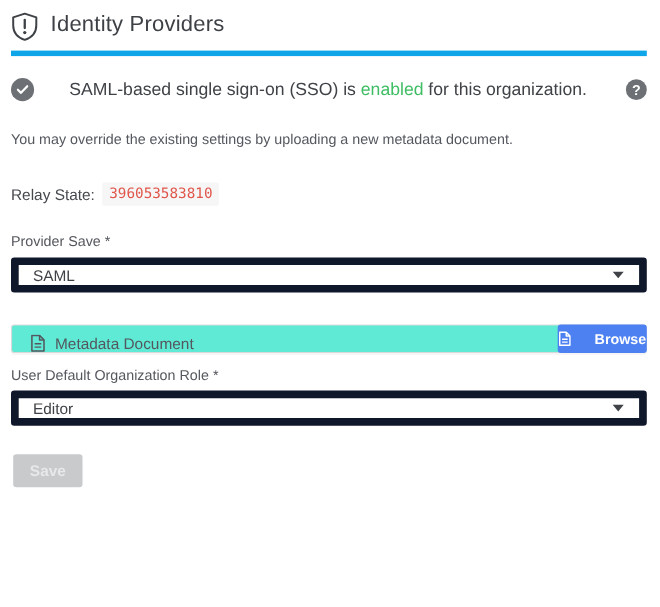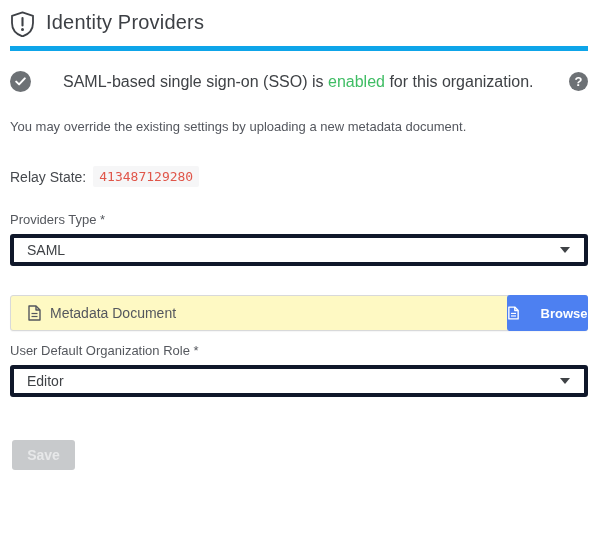--- a/index.html
+++ b/index.html
@@ -35,41 +35,41 @@
   .description{margin-top:27px;font-size:13px;color:#54575e;line-height:15px;}
 
   
   .relay-row{margin-top:32px;display:flex;align-items:center;font-size:14px;color:#46494e;height:21px;}
   .relay-value{margin-left:7px;font-family:"DejaVu Sans Mono",monospace;font-size:13px;
     color:var(--relay-red);background:#f6f6f7;padding:3px 6px;border-radius:2px;}
 
   
   .field{margin-top:25px;}
   .field-label{font-size:13px;color:#55585e;margin-bottom:7px;}
-  .select-box{height:32px;border:4px solid #0f172a;border-radius:3px;background:#fff;
+  .select-box{height:32px;border:7px solid #0f172a;border-radius:3px;background:#fff;
     display:flex;align-items:center;justify-content:space-between;padding:0 13px;
     font-size:14px;color:#3f4246;cursor:pointer;}
   .caret{width:0;height:0;border-left:5px solid transparent;border-right:5px solid transparent;
     border-top:6px solid #3f4246;margin-right:1px;}
 
   
-  .file-row{margin-top:29px;position:relative;height:36px;border:1px solid #d8d9da;border-radius:3px;
-    background:#fef9c3;display:flex;align-items:center;box-shadow:0 1px 1px rgba(0,0,0,0.04);cursor:pointer;}
+  .file-row{margin-top:29px;position:relative;height:26px;border:1px solid #d8d9da;border-radius:3px;
+    background:#5eead4;display:flex;align-items:flex-end;box-shadow:0 1px 1px rgba(0,0,0,0.04);cursor:pointer;}
   .file-label{display:flex;align-items:center;gap:9px;padding-left:17px;font-size:14px;color:#54575e;}
   .browse-btn{position:absolute;right:-1px;top:-1px;bottom:-1px;width:81px;
     background:var(--browse-blue);border:none;border-radius:3px;color:#fff;
     font-family:inherit;font-weight:700;font-size:13px;
     display:flex;align-items:center;justify-content:center;gap:22px;cursor:pointer;}
 
   .field-role{margin-top:12px;}
   .field-accounts{margin-top:25px;}
   .field-accounts .field-label{margin-bottom:6px;}
 
   
-  .save-btn{margin-top:18px;margin-left:2px;width:63px;height:30px;background:#c8cacc;
+  .save-btn{margin-top:1px;margin-left:2px;width:63px;height:30px;background:#c8cacc;
     color:#e7e8e9;border:none;border-radius:3px;font-family:inherit;font-weight:700;font-size:14px;
     cursor:not-allowed;}
 </style>
 </head>
 <body>
 
 <div class="container">
 
   <div class="header">
     <span style="display:flex;">
@@ -91,25 +91,25 @@
     <span class="status-text"><span>SAML-based single sign-on (SSO) is</span>
       <span class="green">enabled</span>
       <span>for this organization.</span></span>
     <span class="help-circle">?</span>
   </div>
 
   <div class="description">You may override the existing settings by uploading a new metadata document.</div>
 
   <div class="relay-row">
     <span>Relay State:</span>
-    <span class="relay-value">413487129280</span>
+    <span class="relay-value">396053583810</span>
   </div>
 
   <div class="field">
-    <div class="field-label">Providers Type *</div>
+    <div class="field-label">Provider Save *</div>
     <div class="select-box">
       <span>SAML</span>
       <span class="caret"></span>
     </div>
   </div>
 
   <div class="file-row">
     <span class="file-label">
       <span style="display:flex;">
         <svg width="13" height="16" viewBox="0 0 13 16">

